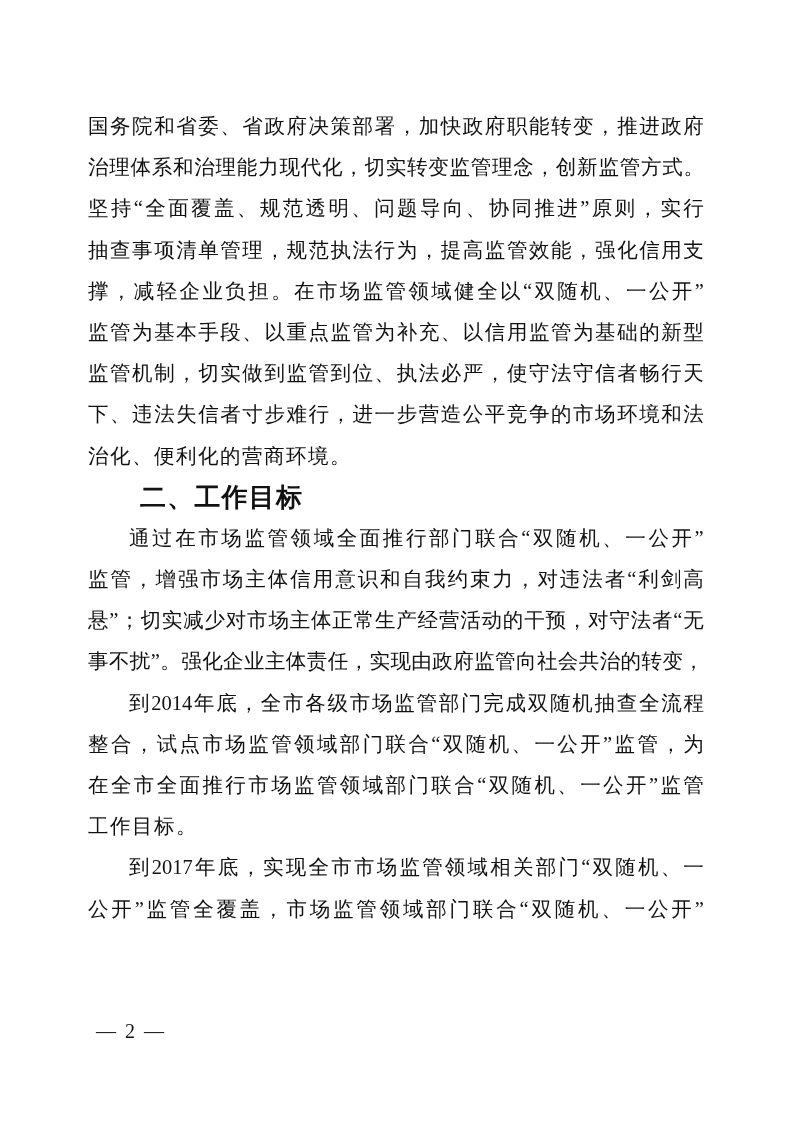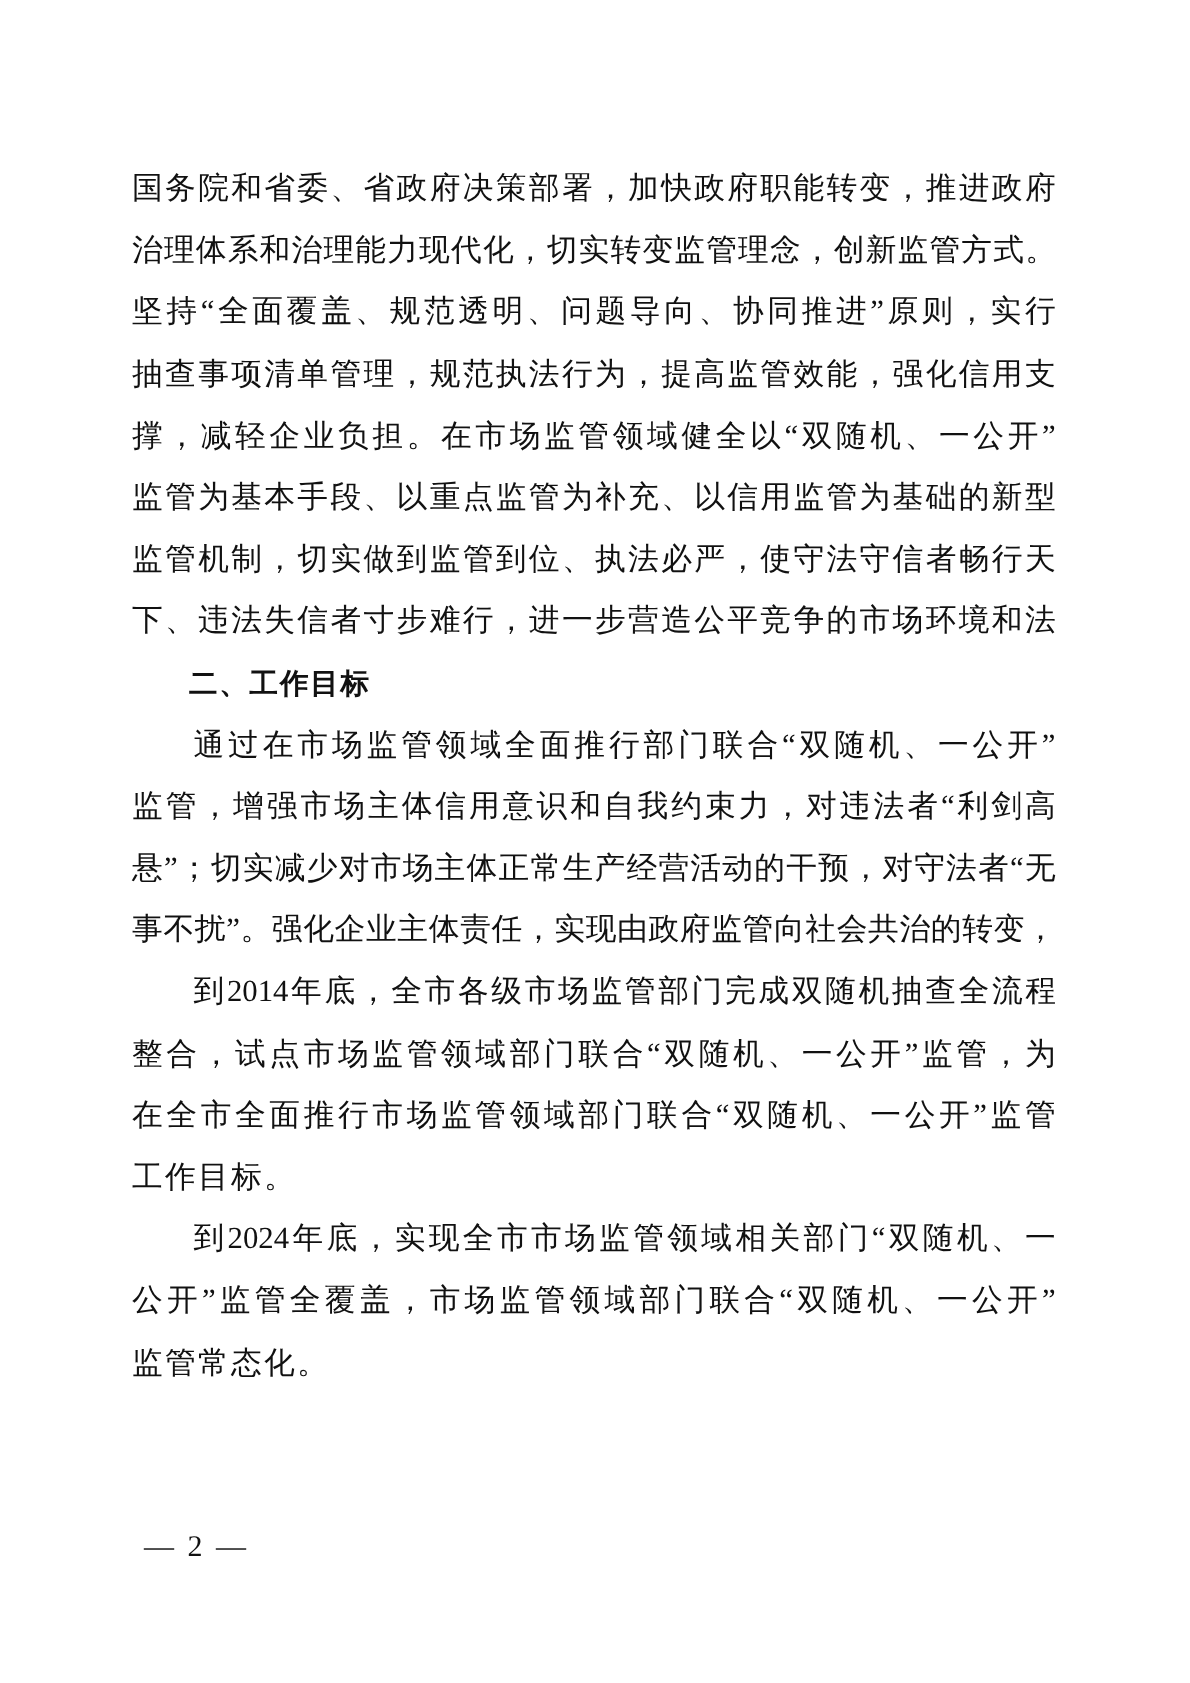--- a/index.html
+++ b/index.html
@@ -35,21 +35,21 @@
     align-items: center;
     letter-spacing: 0;
   }
   .line.fill span {
     display: inline-block;
     white-space: pre;
   }
   .line.heading {
     font-family: "Liberation Sans", "DejaVu Sans", sans-serif;
     font-weight: bold;
-    font-size: 19px;
+    font-size: 26px;
     letter-spacing: 1.2px;
   }
   .footer-page-number {
     position: absolute;
     left: 96px;
     top: 1020px;
     font-size: 20px;
     letter-spacing: 2px;
     color: #111111;
     font-family: "Liberation Serif", "DejaVu Serif", serif;
@@ -294,20 +294,21 @@
         <span>竞</span>
         <span>争</span>
         <span>的</span>
         <span>市</span>
         <span>场</span>
         <span>环</span>
         <span>境</span>
         <span>和</span>
         <span>法</span>
       </div>
+      <div class="line body">治化、便利化的营商环境。</div>
       <div class="line heading" style="padding-left: 2em;">二、工作目标</div>
       <div class="line body fill" style="padding-left: 2em;">
         <span>通</span>
         <span>过</span>
         <span>在</span>
         <span>市</span>
         <span>场</span>
         <span>监</span>
         <span>管</span>
         <span>领</span>
@@ -507,21 +508,21 @@
         <span>一</span>
         <span>公</span>
         <span>开</span>
         <span>”</span>
         <span>监</span>
         <span>管</span>
       </div>
       <div class="line body">工作目标。</div>
       <div class="line body fill" style="padding-left: 2em;">
         <span>到</span>
-        <span>2024</span>
+        <span>2017</span>
         <span>年</span>
         <span>底</span>
         <span>，</span>
         <span>实</span>
         <span>现</span>
         <span>全</span>
         <span>市</span>
         <span>市</span>
         <span>场</span>
         <span>监</span>
@@ -562,16 +563,15 @@
         <span>“</span>
         <span>双</span>
         <span>随</span>
         <span>机</span>
         <span>、</span>
         <span>一</span>
         <span>公</span>
         <span>开</span>
         <span>”</span>
       </div>
-      <div class="line body">监管常态化。</div>
     </div>
   <div class="footer-page-number">— 2 —</div>
 </div>
 
 </body></html>

